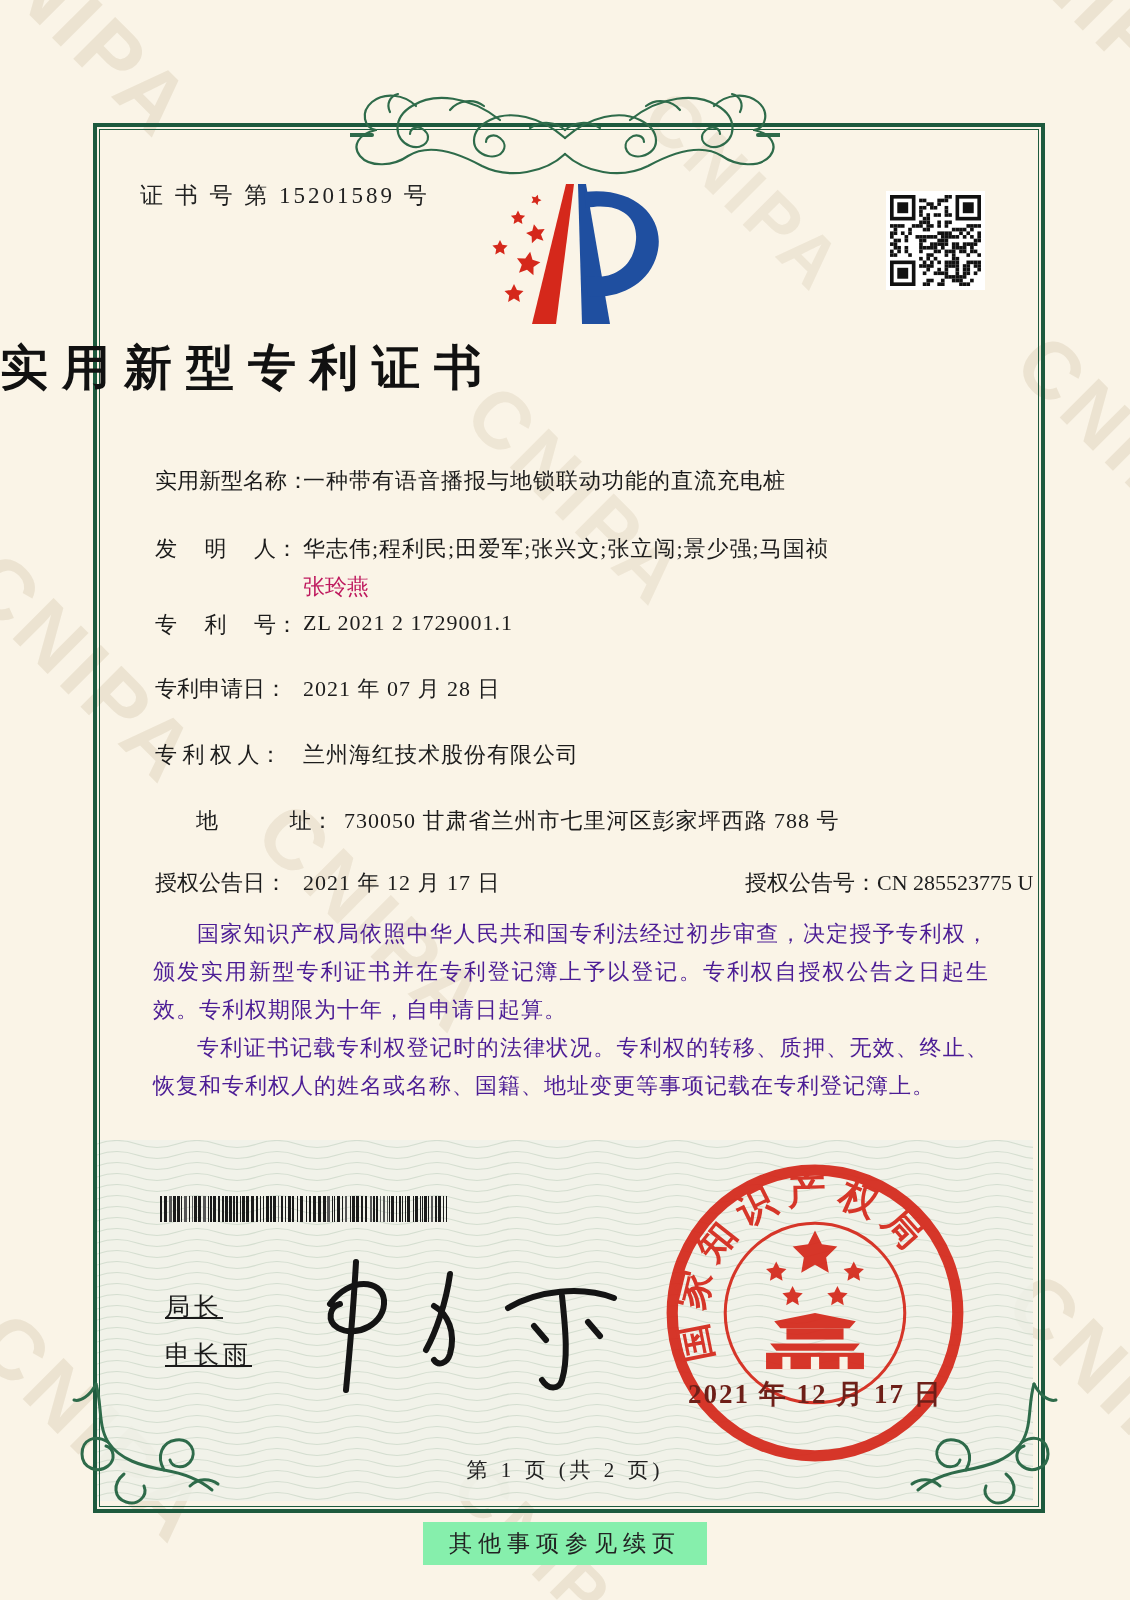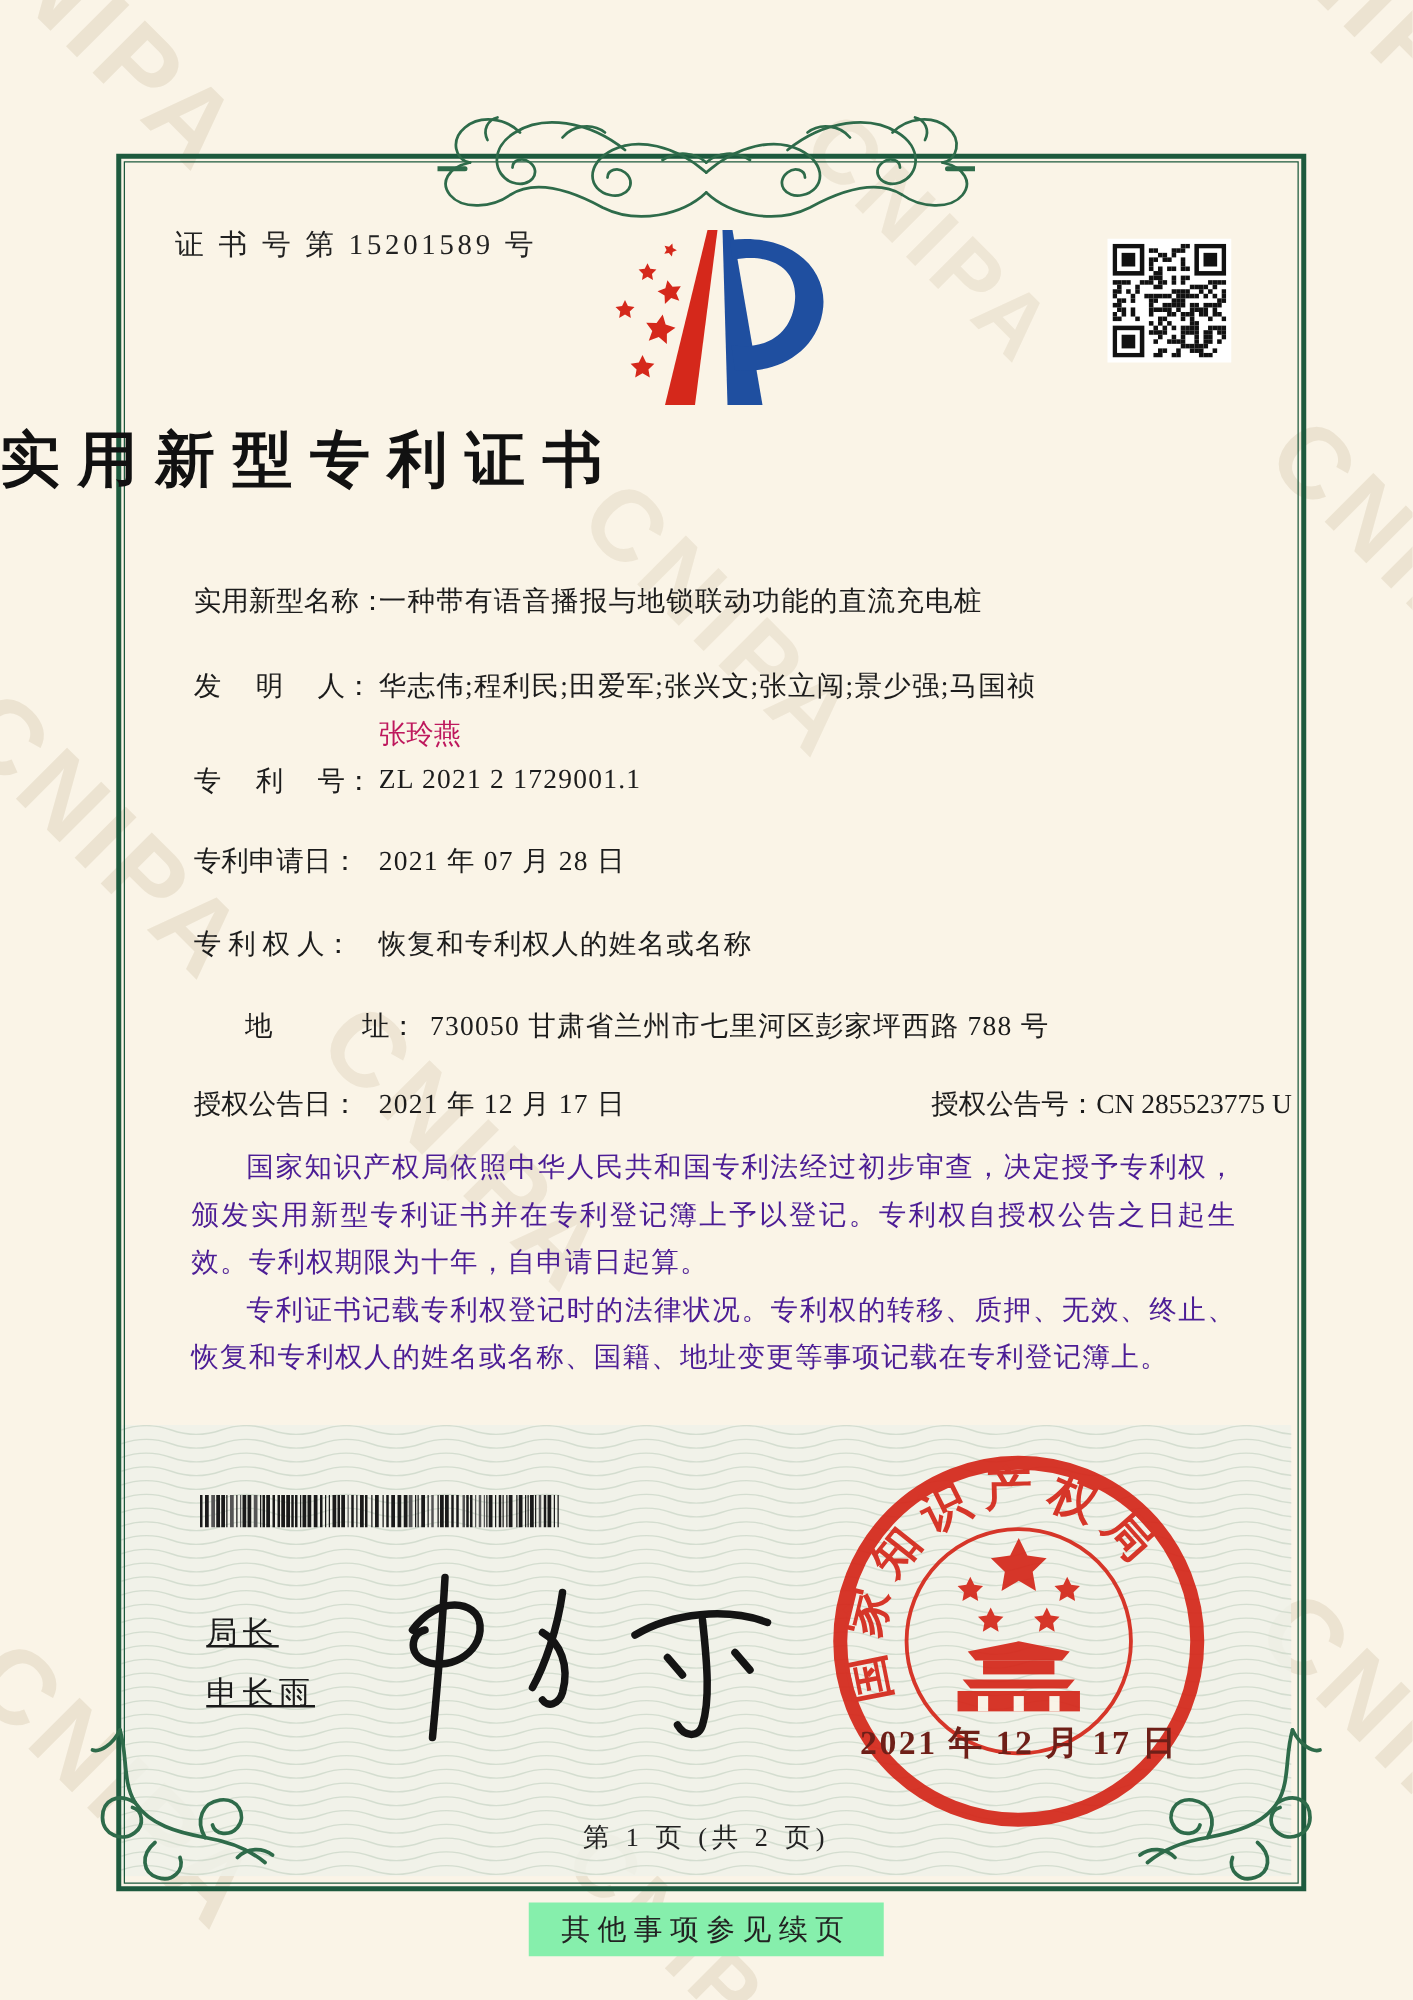--- a/index.html
+++ b/index.html
@@ -405,21 +405,21 @@
 
   <div class="row" style="top:610px;">
     <span class="lbl">专　 利　 号：</span><span class="val">ZL 2021 2 1729001.1</span>
   </div>
 
   <div class="row" style="top:674px;">
     <span class="lbl">专利申请日：</span><span class="val">2021 年 07 月 28 日</span>
   </div>
 
   <div class="row" style="top:740px;">
-    <span class="lbl">专 利 权 人：</span><span class="val">恢复和专利权人的姓名或名称</span>
+    <span class="lbl">专 利 权 人：</span><span class="val">兰州海红技术股份有限公司</span>
   </div>
 
   <div class="row" style="top:806px;margin-left:41px;">
     <span class="lbl">地　　　 址：</span><span class="val">730050 甘肃省兰州市七里河区彭家坪西路 788 号</span>
   </div>
 
   <div class="row" style="top:868px;">
     <span class="lbl">授权公告日：</span><span class="val">2021 年 12 月 17 日</span>
     <span class="grantno"><span>授权公告号：</span><span>CN 285523775 U</span></span>
   </div>

